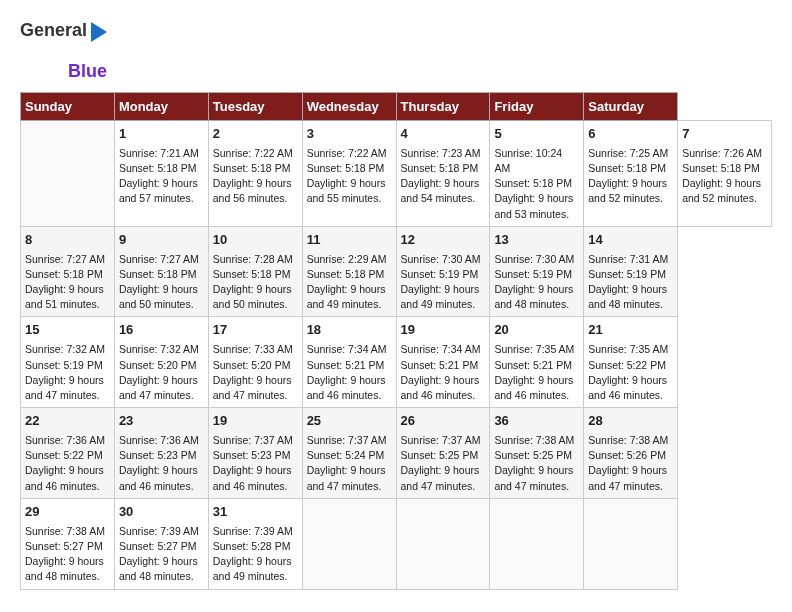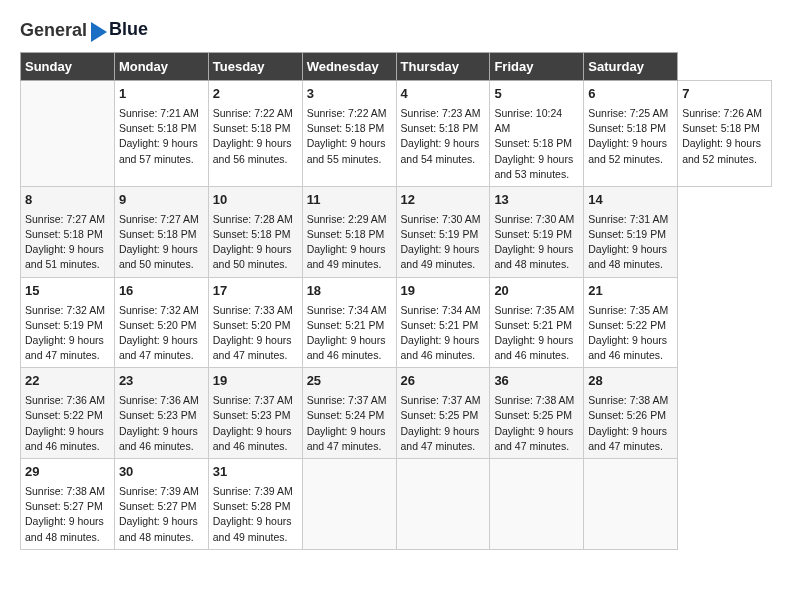--- a/index.html
+++ b/index.html
@@ -20,21 +20,21 @@
       display: flex;
       align-items: center;
       gap: 4px;
     }
     .logo-text {
       font-size: 18px;
       font-weight: bold;
       line-height: 1.1;
     }
     .logo-text .general { color: #333; }
-    .logo-text .blue { color: #0f172a; }
+    .logo-text .blue { color: #6d28d9; }
     .logo-arrow {
       width: 0; height: 0;
       border-top: 10px solid transparent;
       border-bottom: 10px solid transparent;
       border-left: 16px solid #1a6fc4;
       margin-left: 4px;
       margin-top: 2px;
     }
     .title-block {
       text-align: right;
@@ -48,21 +48,21 @@
       font-size: 16px;
       font-weight: normal;
       color: #444;
     }
     table {
       width: 100%;
       border-collapse: collapse;
       table-layout: fixed;
     }
     thead tr th {
-      background-color: #404040;
+      background-color: #7f1d1d;
       color: #fff;
       font-size: 13px;
       font-weight: bold;
       padding: 6px 4px;
       text-align: left;
       border: 1px solid #aaa;
     }
     tbody tr td {
       vertical-align: top;
       font-size: 10.5px;
@@ -84,21 +84,21 @@
     }
     .empty-cell {
       background: #f9f9f9 !important;
     }
   </style>
 </head>
 <body>
 
 <div class="header">
   <div class="logo">
-    <div style="display:flex;flex-direction:row;align-items:flex-start;">
+    <div style="display:flex;flex-direction:column;align-items:flex-end;gap:20px;">
       <div style="display:flex;align-items:center;">
         <span class="logo-text">
           <span class="general">General</span>
         </span>
         <div class="logo-arrow"></div>
       </div>
       <span class="logo-text" style="margin-left:2px;"><span class="blue">Blue</span></span>
     </div>
   </div>
   <div class="title-block">

